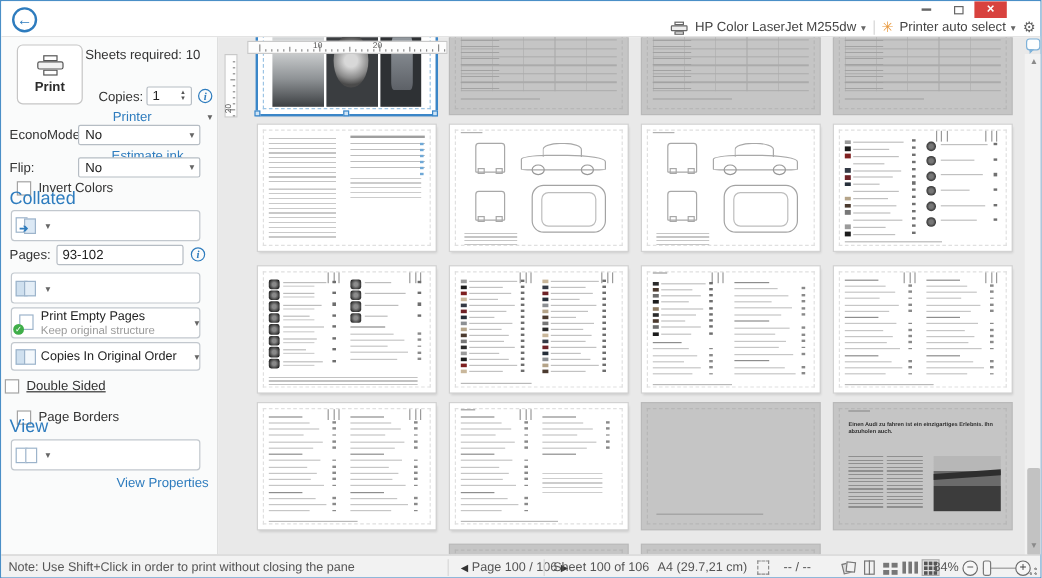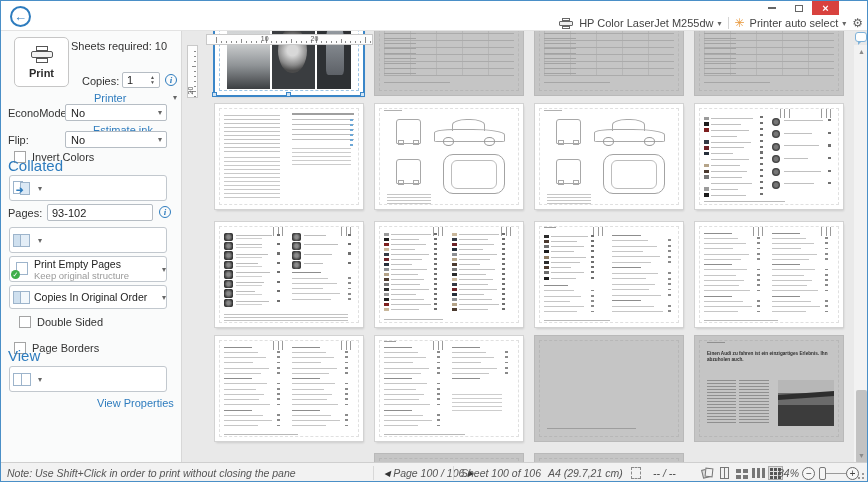--- a/index.html
+++ b/index.html
@@ -82,21 +82,21 @@
   .rlabel{position:absolute;font-size:7px;color:#555;}
   
   .vscroll{position:absolute;right:0;top:14px;width:15px;height:417px;background:#f2f2f2;z-index:6;}
   .vscroll .arr{position:absolute;left:0;width:15px;height:13px;display:flex;align-items:center;justify-content:center;
                 font-size:7px;color:#8a8a8a;cursor:pointer;}
   .vscroll .thumb-bar{position:absolute;left:2px;width:11px;border-radius:2px;background:#c2c2c2;cursor:grab;}
   .feedback{position:absolute;right:2px;top:1px;width:12px;height:10px;border:1px solid #7fb2d9;border-radius:3px;background:#fdfefe;z-index:7;cursor:pointer;}
   .feedback:after{content:"";position:absolute;left:2px;bottom:-4px;border:2px solid transparent;border-top-color:#7fb2d9;border-left-color:#7fb2d9;}
 
   
-  .statusbar{position:absolute;left:0;top:461px;width:100%;height:21px;background:#f2f2f2;border-top:1px solid #cfcfcf;font-size:10.5px;color:#555;font-style:italic;}
+  .statusbar{position:absolute;left:0;top:461px;width:100%;height:21px;background:#f2f2f2;border-top:1px solid #cfcfcf;font-size:10.5px;color:#555;}
   .sb{position:absolute;top:0;height:20px;display:flex;align-items:center;white-space:nowrap;}
   .sb .navbtn{font-size:8px;color:#333;cursor:pointer;padding:0 3px;}
   .sbsep{position:absolute;top:3px;width:1px;height:14px;background:#d8d8d8;}
   .vicon{position:relative;width:13px;height:12px;margin-right:4px;cursor:pointer;}
   .zoombtn{position:absolute;top:4px;width:13px;height:13px;border:1px solid #6b6b6b;border-radius:50%;
            display:flex;align-items:center;justify-content:center;font-size:10px;color:#444;cursor:pointer;background:#f7f7f7;}
   .slider-track{position:absolute;top:10px;height:1px;background:#9a9a9a;}
   .slider-thumb{position:absolute;top:4px;width:7px;height:13px;background:#f5f5f5;border:1px solid #7a7a7a;border-radius:2px;cursor:grab;}
   .grip{position:absolute;right:2px;bottom:3px;width:8px;height:8px;
         background:radial-gradient(circle at 2px 6px,#9a9a9a 1px,transparent 1.2px),
@@ -226,21 +226,21 @@
             <span class="pg" style="left:0;top:1px;background:#cfe0ef;"></span>
             <span class="pg pg2" style="background:#f3f8fc;"></span>
           </span>
       </span>
       <span class="txt">
           <div class="t1">Copies In Original Order</div>
         </span>
       <span class="caret">▾</span>
     </div>
 
-    <div class="checkrow" style="left:18px;top:285px;">
+    <div class="checkrow" style="left:3px;top:285px;text-decoration:underline;">
       <span class="cb"></span>
       <span>Double Sided</span>
     </div>
     <div class="checkrow" style="left:13px;top:311px;">
       <span class="cb"></span>
       <span>Page Borders</span>
     </div>
 
     <div class="heading" style="top:291px;margin-top:25px;">View</div>
 

